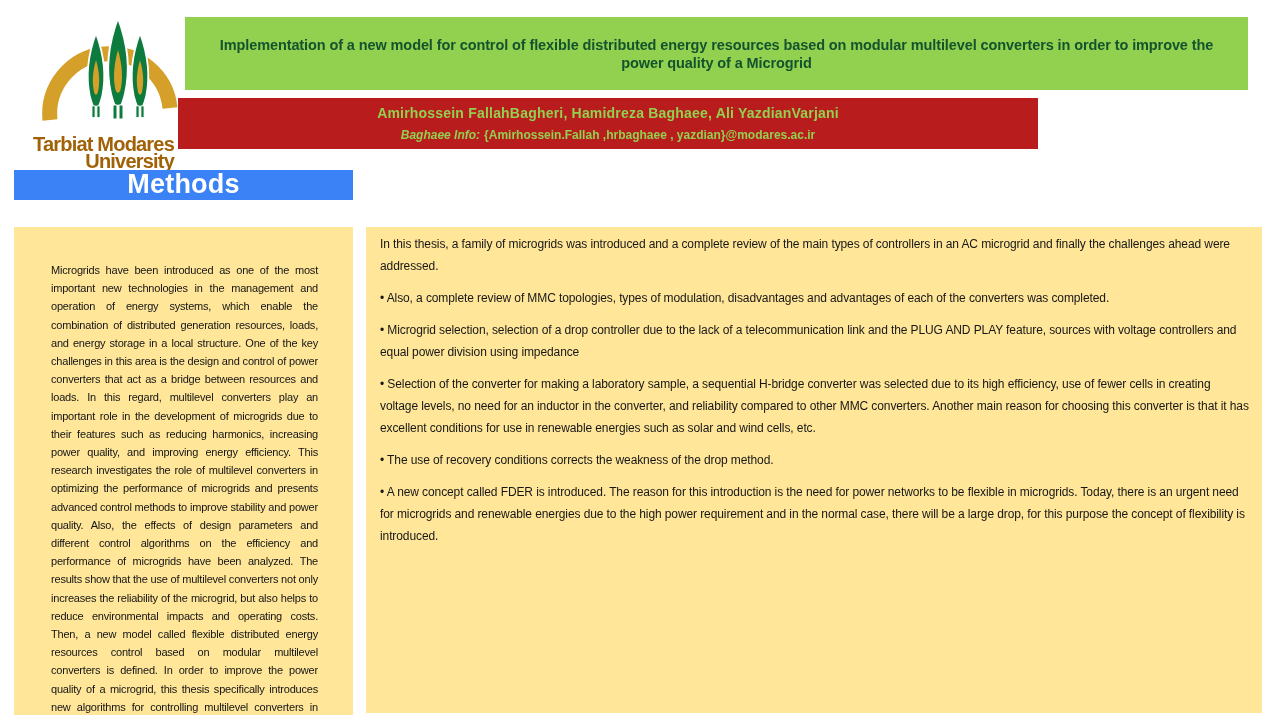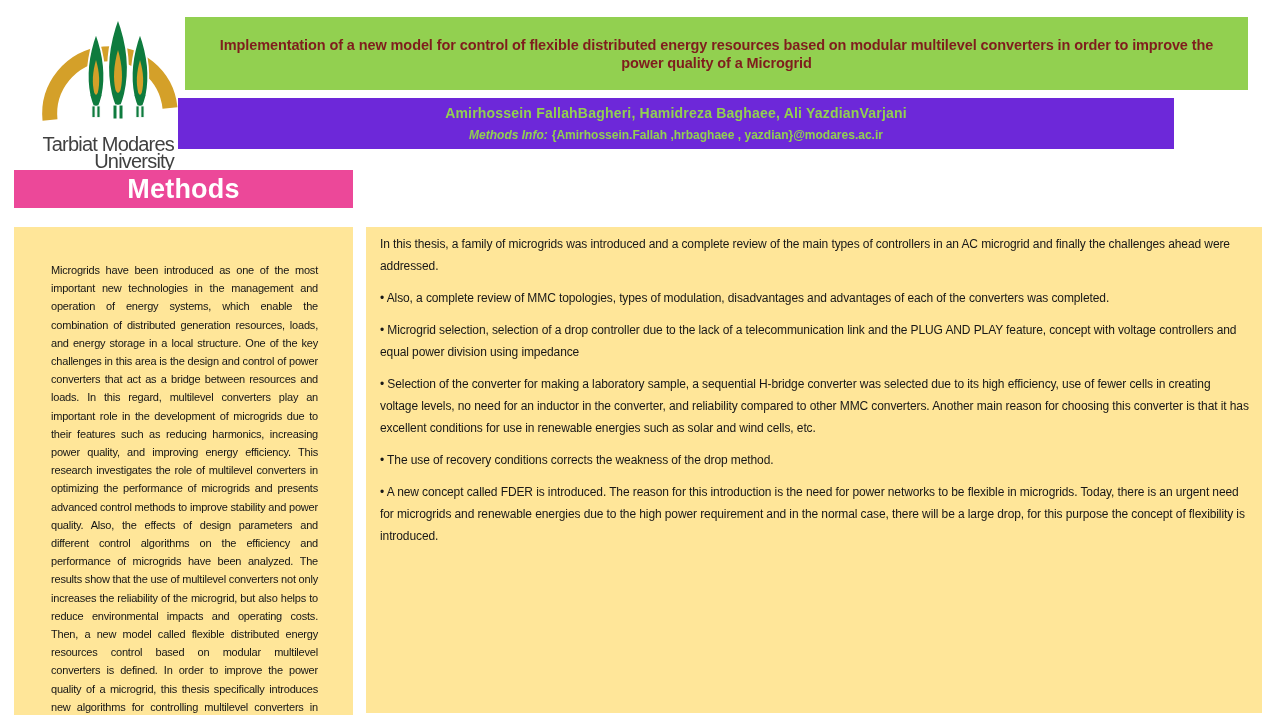--- a/index.html
+++ b/index.html
@@ -2,41 +2,41 @@
 <html><head>
 <meta charset="utf-8">
 <style>
   html,body{margin:0;padding:0;background:#ffffff;width:1280px;height:720px;overflow:hidden;
     font-family:"Liberation Sans",sans-serif;}
   .poster{position:relative;width:1280px;height:720px;background:#ffffff;}
 
   
   .logo{position:absolute;left:28px;top:12px;width:152px;height:150px;}
   .logo svg{position:absolute;left:0;top:0;}
-  .logo-text{position:absolute;left:-6px;top:124px;width:152px;color:#404040;
-    font-weight:normal;letter-spacing:-0.8px;line-height:17px;font-size:20px;text-align:right;}
+  .logo-text{position:absolute;left:-6px;top:124px;width:152px;color:#a16207;
+    font-weight:bold;letter-spacing:-0.8px;line-height:17px;font-size:20px;text-align:right;}
   .logo-text .l1{white-space:nowrap;}
   .logo-text .l2{white-space:nowrap;}
 
   
   .title-banner{position:absolute;left:185px;top:17px;width:1063px;height:73px;
     background:#92d050;display:flex;align-items:center;justify-content:center;
     padding:0 16px;box-sizing:border-box;}
-  .title-banner .t{font-size:14.5px;font-weight:bold;color:#7f1d1d;text-align:center;
+  .title-banner .t{font-size:14.5px;font-weight:bold;color:#14532d;text-align:center;
     letter-spacing:-0.1px;line-height:18px;}
 
-  .authors-banner{position:absolute;left:178px;top:98px;width:996px;height:51px;
-    background:#6d28d9;color:#92d050;text-align:center;box-sizing:border-box;}
+  .authors-banner{position:absolute;left:178px;top:98px;width:860px;height:51px;
+    background:#b91c1c;color:#92d050;text-align:center;box-sizing:border-box;}
   .authors-line{font-size:14px;font-weight:bold;margin-top:7px;letter-spacing:0.2px;}
   .contact-line{font-size:12px;margin-top:7px;font-weight:bold;}
   .contact-line .lbl{font-style:italic;margin-right:4px;}
 
   
-  .section-header{position:absolute;top:170px;height:38px;background:#ec4899;
-    display:flex;align-items:center;justify-content:center;}
+  .section-header{position:absolute;top:170px;height:30px;background:#3b82f6;
+    display:flex;align-items:flex-end;justify-content:center;}
   .section-header .h{color:#ffffff;font-weight:bold;font-size:27px;letter-spacing:0.2px;}
   .methods-header{left:14px;width:339px;}
   .outcomes-header{left:366px;width:896px;}
 
   
   .content-box{position:absolute;background:#ffe699;box-sizing:border-box;}
   .methods-box{left:14px;top:227px;width:339px;height:488px;padding:18px 19px 0 21px;}
   .methods-box p{margin:16px;font-family:Liberation Sans, sans-serif;font-size:11px;
     line-height:18.2px;letter-spacing:-0.2px;text-align:justify;color:#141414;}
 
@@ -81,34 +81,34 @@
     </div>
   </div>
 
   <div class="title-banner">
     <div class="t">Implementation of a new model for control of flexible distributed energy resources based on modular multilevel converters in order to improve the power quality of a Microgrid</div>
   </div>
 
   <div class="authors-banner">
     <div class="authors-line">Amirhossein FallahBagheri, Hamidreza Baghaee, Ali YazdianVarjani</div>
     <div class="contact-line">
-      <span class="lbl">Methods Info:</span><span>{Amirhossein.Fallah ,hrbaghaee , yazdian}@modares.ac.ir</span>
+      <span class="lbl">Baghaee Info:</span><span>{Amirhossein.Fallah ,hrbaghaee , yazdian}@modares.ac.ir</span>
     </div>
   </div>
 
   <div class="section-header methods-header">
     <span class="h">Methods</span>
   </div>
 
   <div class="content-box methods-box">
     <p>Microgrids have been introduced as one of the most important new technologies in the management and operation of energy systems, which enable the combination of distributed generation resources, loads, and energy storage in a local structure. One of the key challenges in this area is the design and control of power converters that act as a bridge between resources and loads. In this regard, multilevel converters play an important role in the development of microgrids due to their features such as reducing harmonics, increasing power quality, and improving energy efficiency. This research investigates the role of multilevel converters in optimizing the performance of microgrids and presents advanced control methods to improve stability and power quality. Also, the effects of design parameters and different control algorithms on the efficiency and performance of microgrids have been analyzed. The results show that the use of multilevel converters not only increases the reliability of the microgrid, but also helps to reduce environmental impacts and operating costs. Then, a new model called flexible distributed energy resources control based on modular multilevel converters is defined. In order to improve the power quality of a microgrid, this thesis specifically introduces new algorithms for controlling multilevel converters in microgrids and their efficiency. In order to verify the correct operation of the aforementioned converter, after simulation, a laboratory model of the converter has also been designed and built. The converter can be tested in different power ranges.</p>
   </div>
 
   <div class="content-box outcomes-box">
     <p>In this thesis, a family of microgrids was introduced and a complete review of the main types of controllers in an AC microgrid and finally the challenges ahead were addressed.</p>
     <p>• Also, a complete review of MMC topologies, types of modulation, disadvantages and advantages of each of the converters was completed.</p>
-    <p>• Microgrid selection, selection of a drop controller due to the lack of a telecommunication link and the PLUG AND PLAY feature, concept with voltage controllers and equal power division using impedance</p>
+    <p>• Microgrid selection, selection of a drop controller due to the lack of a telecommunication link and the PLUG AND PLAY feature, sources with voltage controllers and equal power division using impedance</p>
     <p>• Selection of the converter for making a laboratory sample, a sequential H-bridge converter was selected due to its high efficiency, use of fewer cells in creating voltage levels, no need for an inductor in the converter, and reliability compared to other MMC converters. Another main reason for choosing this converter is that it has excellent conditions for use in renewable energies such as solar and wind cells, etc.</p>
     <p>• The use of recovery conditions corrects the weakness of the drop method.</p>
     <p>• A new concept called FDER is introduced. The reason for this introduction is the need for power networks to be flexible in microgrids. Today, there is an urgent need for microgrids and renewable energies due to the high power requirement and in the normal case, there will be a large drop, for this purpose the concept of flexibility is introduced.</p>
   </div>
 
 </div>
 
 </body></html>

